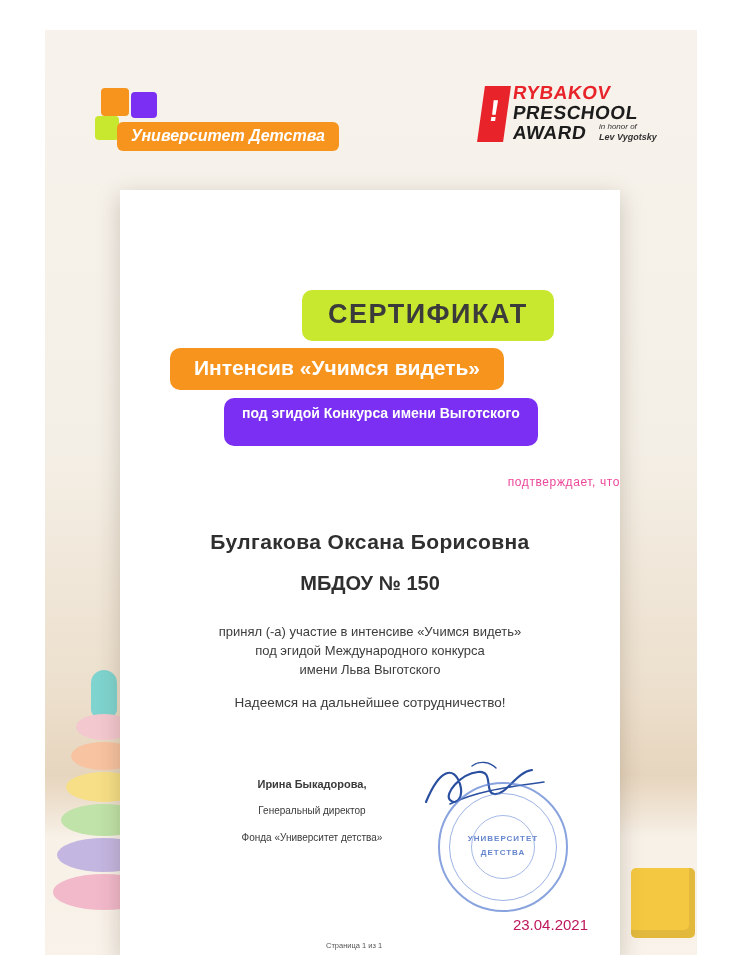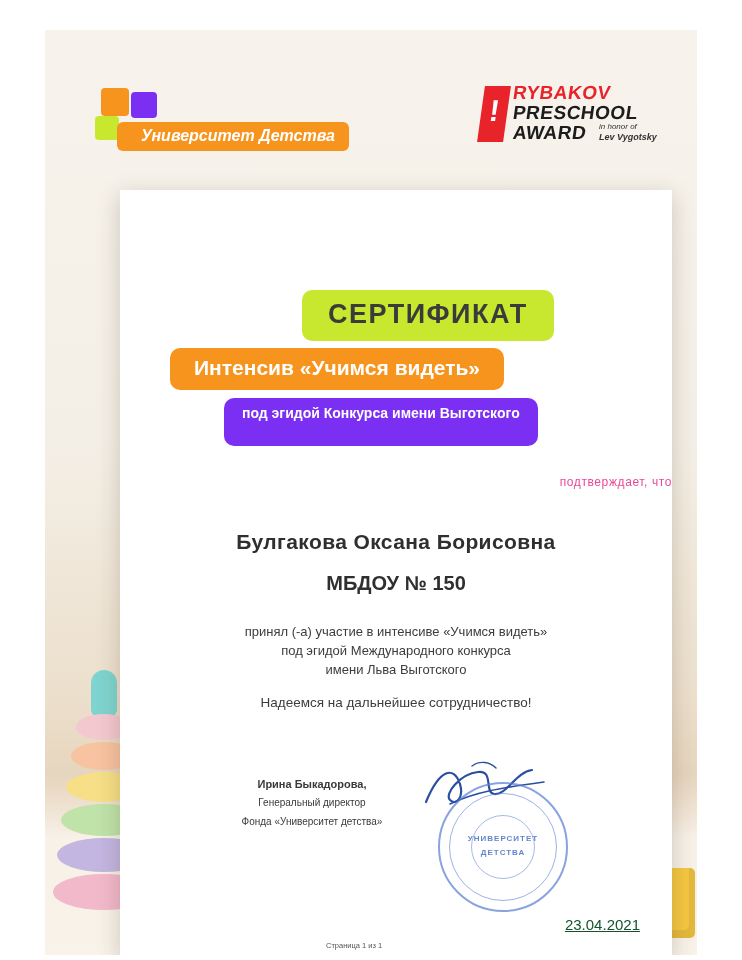--- a/index.html
+++ b/index.html
@@ -78,21 +78,21 @@
     position: absolute;
     border-radius: 5px;
     box-shadow: inset -6px -8px 0 rgba(0,0,0,0.07);
   }
 
   
   .sheet {
     position: absolute;
     left: 75px;
     top: 160px;
-    width: 552px;
+    width: 500px;
     height: 768px;
     background: #ffffff;
     box-shadow: 0 6px 22px rgba(60,40,20,0.22);
   }
 
   
   .logo-ud {
     position: absolute;
     left: 50px;
     top: 58px;
@@ -100,21 +100,21 @@
     height: 70px;
   }
   .puzzle {
     position: absolute;
     border-radius: 4px;
   }
   .ud-pill {
     position: absolute;
     left: 22px;
     top: 34px;
-    padding: 5px 14px 6px 24px;
+    padding: 5px 14px 6px 14px;
     background: #f7941e;
     border-radius: 6px;
     color: #ffffff;
     font-size: 16px;
     font-style: italic;
     font-weight: bold;
     font-family: "Liberation Sans", sans-serif;
     white-space: nowrap;
   }
 
@@ -253,21 +253,21 @@
 
   .signer {
     position: absolute;
     left: 82px;
     top: 588px;
     width: 220px;
     text-align: center;
     color: #3a3a3a;
   }
   .signer-name { font-size: 11px; font-weight: bold; }
-  .signer-role { font-size: 10px; line-height: 13px; margin-top: 6px; }
+  .signer-role { font-size: 10px; line-height: 13px; margin-top: 14px; }
 
   .signature {
     position: absolute;
     left: 300px;
     top: 568px;
     width: 130px;
     height: 56px;
     color: #2a4fa0;
   }
 
@@ -311,22 +311,21 @@
     opacity: 0.85;
   }
   .stamp-text-top { top: 52px; }
   .stamp-text-bottom { top: 66px; }
 
   .cert-date {
     position: absolute;
     right: 32px;
     top: 726px;
     font-size: 15px;
-    color: #14532d;
-    text-decoration: underline;
+    color: #be185d;
   }
 
   .page-footnote {
     position: absolute;
     left: 278px;
     top: 894px;
     font-size: 7.5px;
     color: #555;
     background: rgba(255,255,255,0.55);
     padding: 1px 3px;

